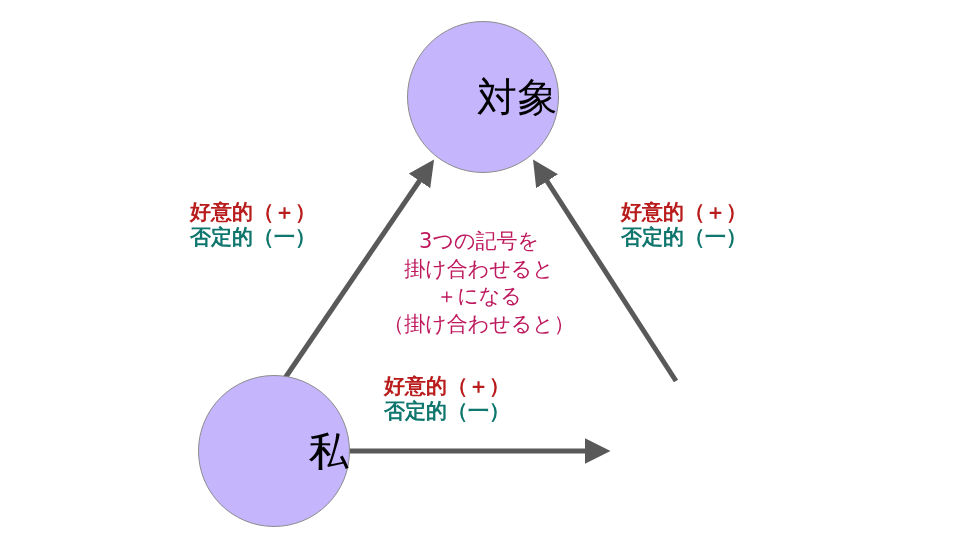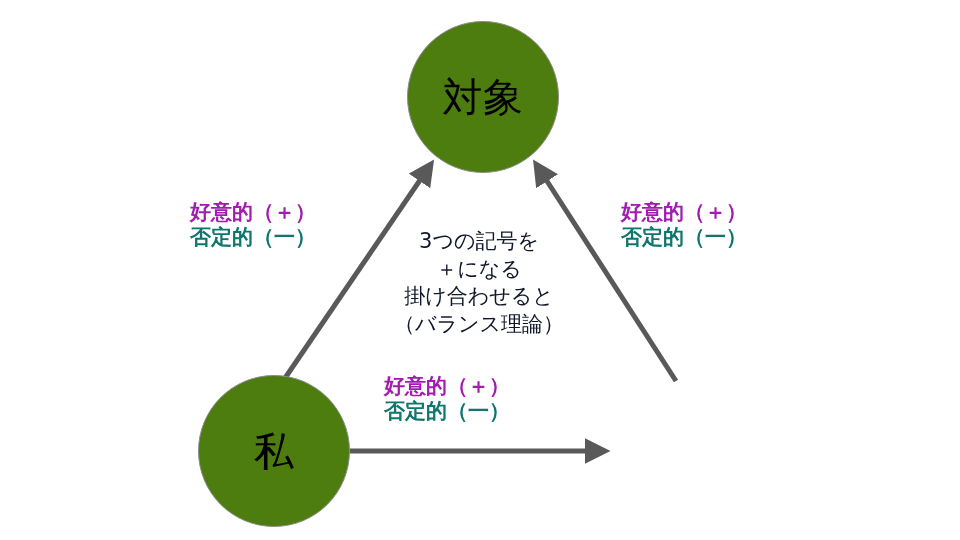--- a/index.html
+++ b/index.html
@@ -21,61 +21,61 @@
     top: 0;
     width: 960px;
     height: 540px;
   }
   .node {
     position: absolute;
     box-sizing: border-box;
     width: 152px;
     height: 152px;
     border-radius: 50%;
-    background: #4d7c0f;
+    background: #c4b5fd;
     border: 1.4px solid #8d8d8d;
     display: flex;
     align-items: center;
-    justify-content: center;
+    justify-content: flex-end;
   }
   .node-label {
     font-size: 40px;
     color: #000000;
     line-height: 1;
     letter-spacing: 0.5px;
     white-space: nowrap;
   }
   #node-target { left: 407px; top: 21px; }
   #node-self   { left: 198px; top: 375px; }
   #node-other  { left: 609px; top: 375px; }
 
   .sign-label {
     position: absolute;
     font-size: 21px;
     font-weight: bold;
     line-height: 1.18;
     white-space: nowrap;
     letter-spacing: 0px;
   }
-  .sign-pos { color: #a21caf; }
+  .sign-pos { color: #b91c1c; }
   .sign-neg { color: #0f766e; }
 
   #label-left   { left: 190px; top: 200px; }
   #label-right  { left: 621px; top: 200px; }
   #label-bottom { left: 384px; top: 374px; }
 
   #center-note {
     position: absolute;
     left: 383px;
     top: 228px;
     width: 192px;
     text-align: center;
     font-size: 21px;
     line-height: 1.32;
-    color: #0f172a;
+    color: #be185d;
     white-space: nowrap;
   }
 </style>
 </head>
 <body>
 
 <div id="stage">
 
   <svg id="edges" viewBox="0 0 960 540" xmlns="http://www.w3.org/2000/svg">
     <defs>
@@ -110,18 +110,18 @@
     <div class="sign-neg">否定的（一）</div>
   </div>
 
   <div class="sign-label" id="label-bottom">
     <div class="sign-pos">好意的（＋）</div>
     <div class="sign-neg">否定的（一）</div>
   </div>
 
   <div id="center-note">
     <div>3つの記号を</div>
+    <div>掛け合わせると</div>
     <div>＋になる</div>
-    <div>掛け合わせると</div>
-    <div>（バランス理論）</div>
+    <div>（掛け合わせると）</div>
   </div>
 
 </div>
 
 </body></html>

